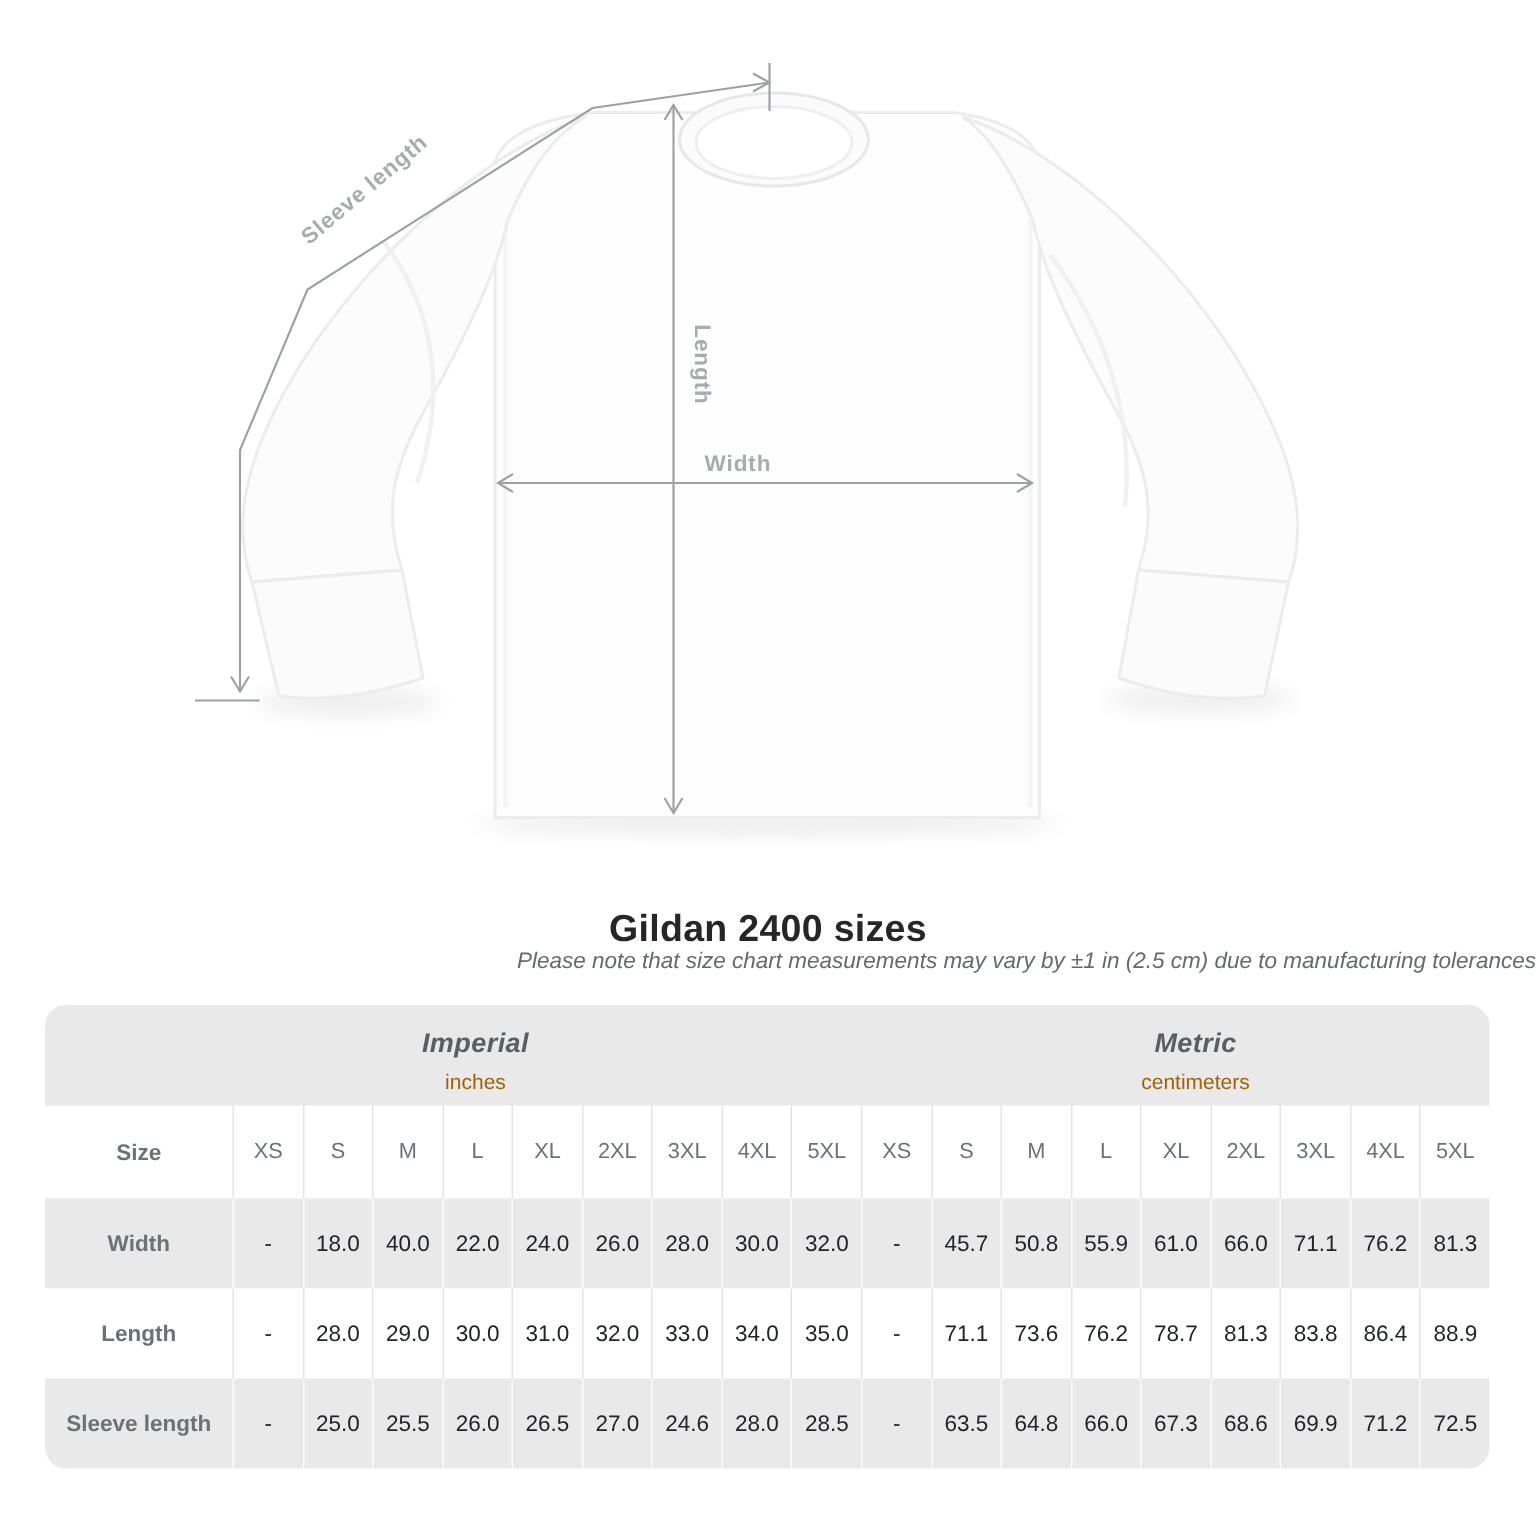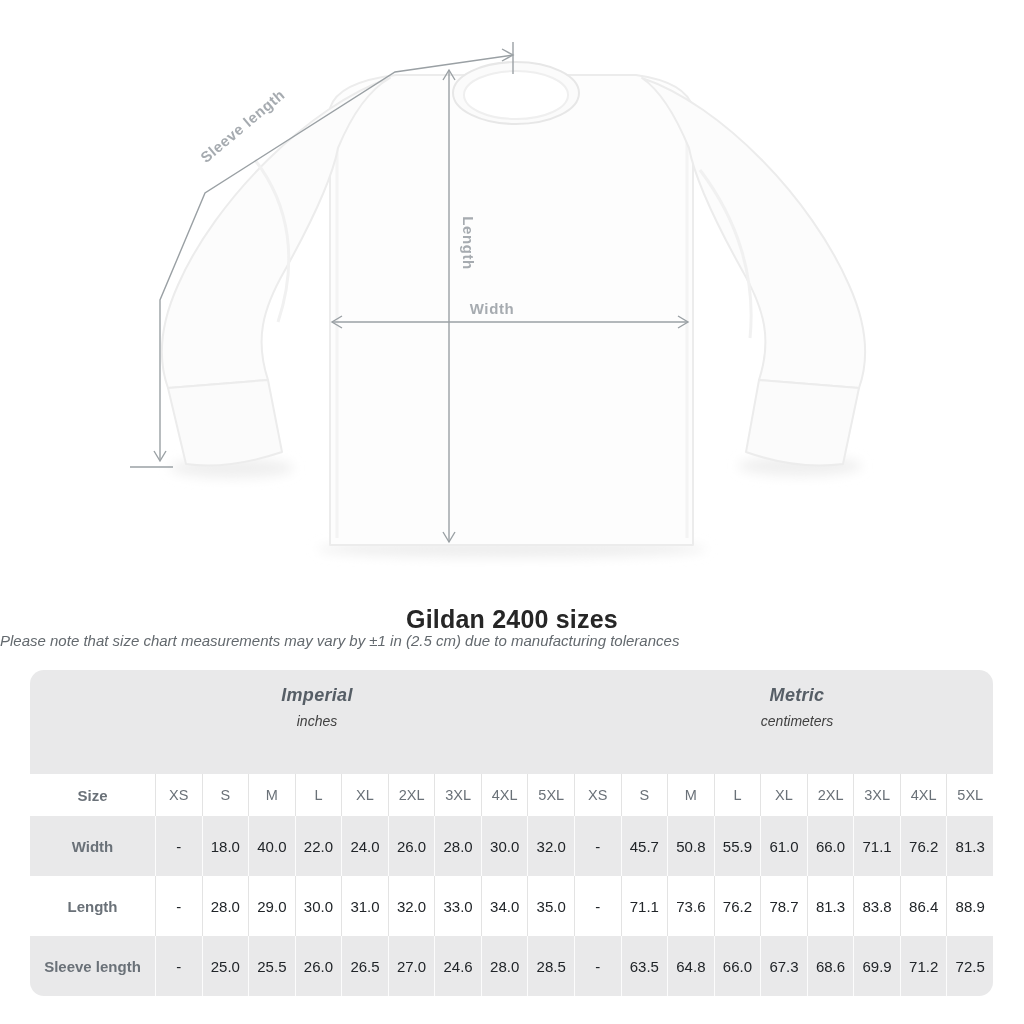--- a/index.html
+++ b/index.html
@@ -7,34 +7,34 @@
           font-family:"Liberation Sans", sans-serif;}
 
   
   .diagram{position:absolute;top:0;left:0;width:1024px;height:575px;}
   .diagram-label{font-family:"Liberation Sans",sans-serif;font-weight:bold;font-size:15px;
                  fill:#a6abb0;letter-spacing:.6px;}
 
   
   .page-title{position:absolute;top:605px;left:0;width:1024px;text-align:center;
               font-size:25px;font-weight:bold;color:#262626;letter-spacing:.2px;}
-  .page-subtitle{position:absolute;top:632px;left:0;width:1024px;text-align:left;
+  .page-subtitle{position:absolute;top:632px;left:0;width:1024px;text-align:right;
                  font-size:15px;font-style:italic;color:#63696e;}
 
   
   .size-table{position:absolute;top:670px;left:30px;width:963px;}
-  .group-header{position:relative;height:104px;background:#e9e9ea;border-radius:14px 14px 0 0;}
+  .group-header{position:relative;height:67px;background:#e9e9ea;border-radius:14px 14px 0 0;}
   .unit{position:absolute;top:15px;transform:translateX(-50%);text-align:center;white-space:nowrap;}
   .unit-imperial{left:29.8%;}
   .unit-metric{left:78.3%;margin-left:13px;}
   .u-label{font-style:italic;font-weight:bold;font-size:18px;color:#565e66;letter-spacing:.3px;}
-  .u-sub{font-style:italic;font-size:14px;color:#404040;margin-top:7px;}
+  .u-sub{font-size:14px;color:#a16207;margin-top:7px;}
 
   .trow{display:grid;grid-template-columns:125px repeat(18,1fr);align-items:stretch;}
-  .size-row{height:42px;}
+  .size-row{height:62px;}
   .data-row{height:60px;}
   .r-white{background:#ffffff;}
   .r-gray{background:#e9e9ea;}
   .trow.last{border-radius:0 0 14px 14px;overflow:hidden;}
   .cell{display:flex;align-items:center;justify-content:center;font-size:15px;}
   .r-white .cell + .cell{border-left:1px solid #e3e3e3;}
   .r-gray  .cell + .cell{border-left:1px solid rgba(255,255,255,.85);}
   .rowlabel{font-weight:bold;color:#6a7178;}
   .colhead{font-weight:normal;color:#6a7178;font-size:14.5px;}
   .val{color:#212529;}

